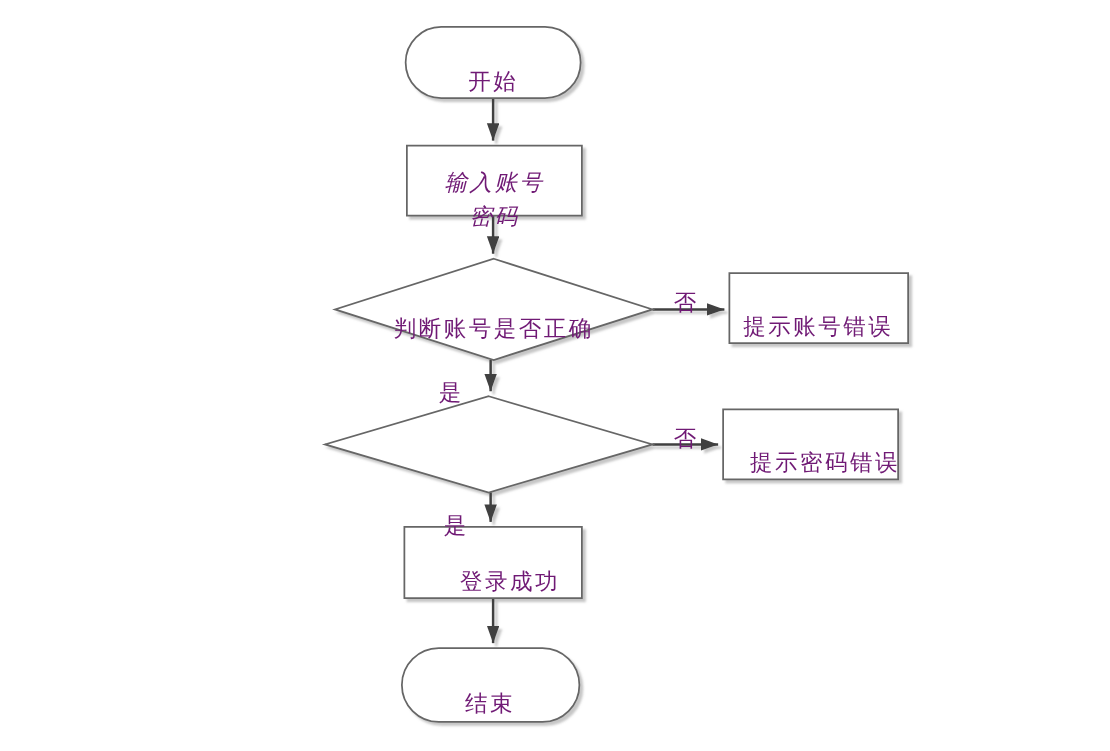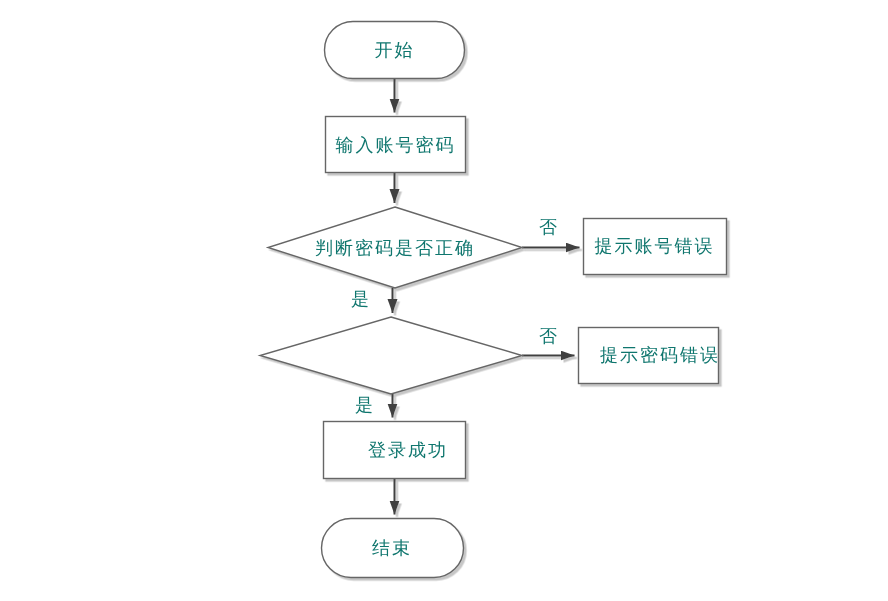--- a/index.html
+++ b/index.html
@@ -33,29 +33,32 @@
   }
   .arrowhead-fill {
     fill: #3f3f3f;
   }
   .lbl {
     position: absolute;
     display: flex;
     align-items: center;
     justify-content: center;
     text-align: center;
-    color: #0f766e;
+    color: #701a75;
     font-size: 18px;
     letter-spacing: 2px;
     line-height: 1.2;
     white-space: nowrap;
     pointer-events: none;
+    margin-top: 16px;
   }
   .lbl.multiline {
+    flex-direction: column;
     line-height: 27px;
+    font-style: italic;
   }
   .lbl.small {
     font-size: 18px;
     letter-spacing: 0;
   }
 </style>
 </head>
 <body>
 
 <div class="canvas">
@@ -91,21 +94,21 @@
     </g>
   </svg>
 
   <div class="lbl" style="left:324px; top:21px; width:141px; height:57px;">开始</div>
 
   <div class="lbl multiline" style="left:325px; top:116px; width:141px; height:56px;">
     <span>输入账号</span>
     <span>密码</span>
   </div>
 
-  <div class="lbl" style="left:268px; top:207px; width:254px; height:81px;">判断密码是否正确</div>
+  <div class="lbl" style="left:268px; top:207px; width:254px; height:81px;">判断账号是否正确</div>
 
   <div class="lbl" style="left:583px; top:218px; width:143px; height:56px;">提示账号错误</div>
 
 
   <div class="lbl" style="left:578px; top:327px; width:164px; height:56px;">提示密码错误</div>
 
   <div class="lbl" style="left:337px; top:421px; width:142px; height:57px;">登录成功</div>
 
   <div class="lbl" style="left:321px; top:518px; width:142px; height:59px;">结束</div>
 

